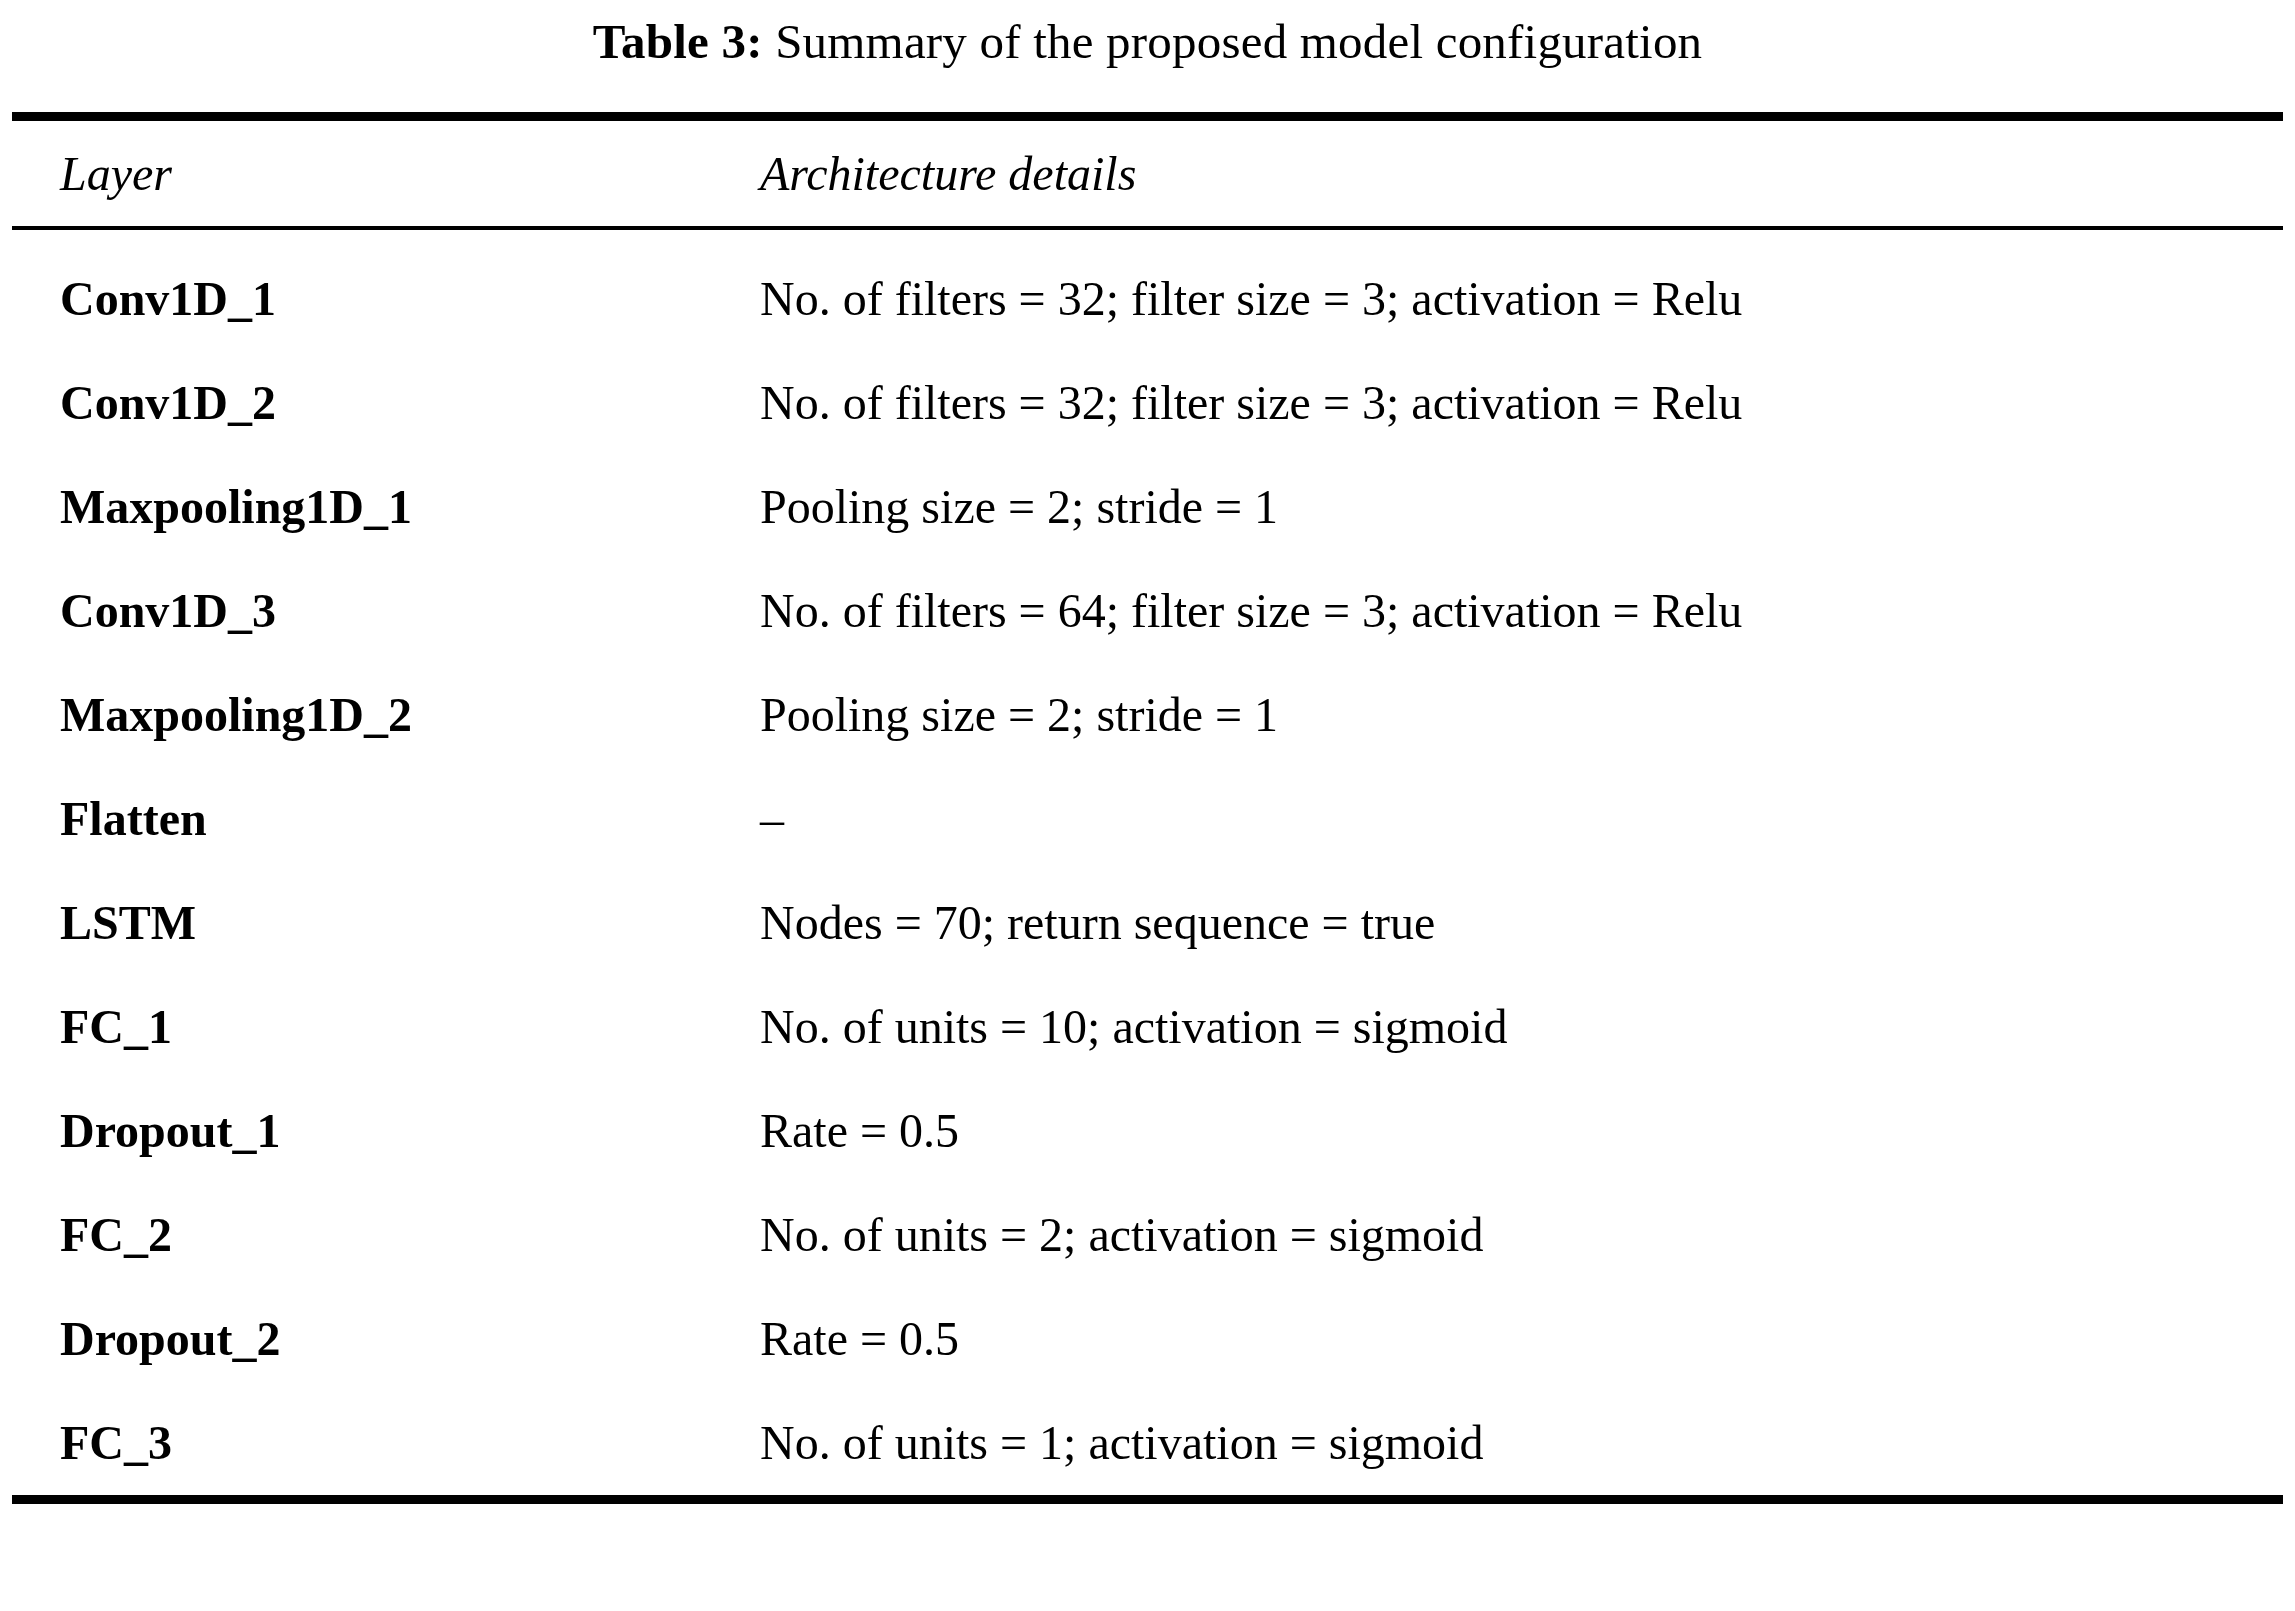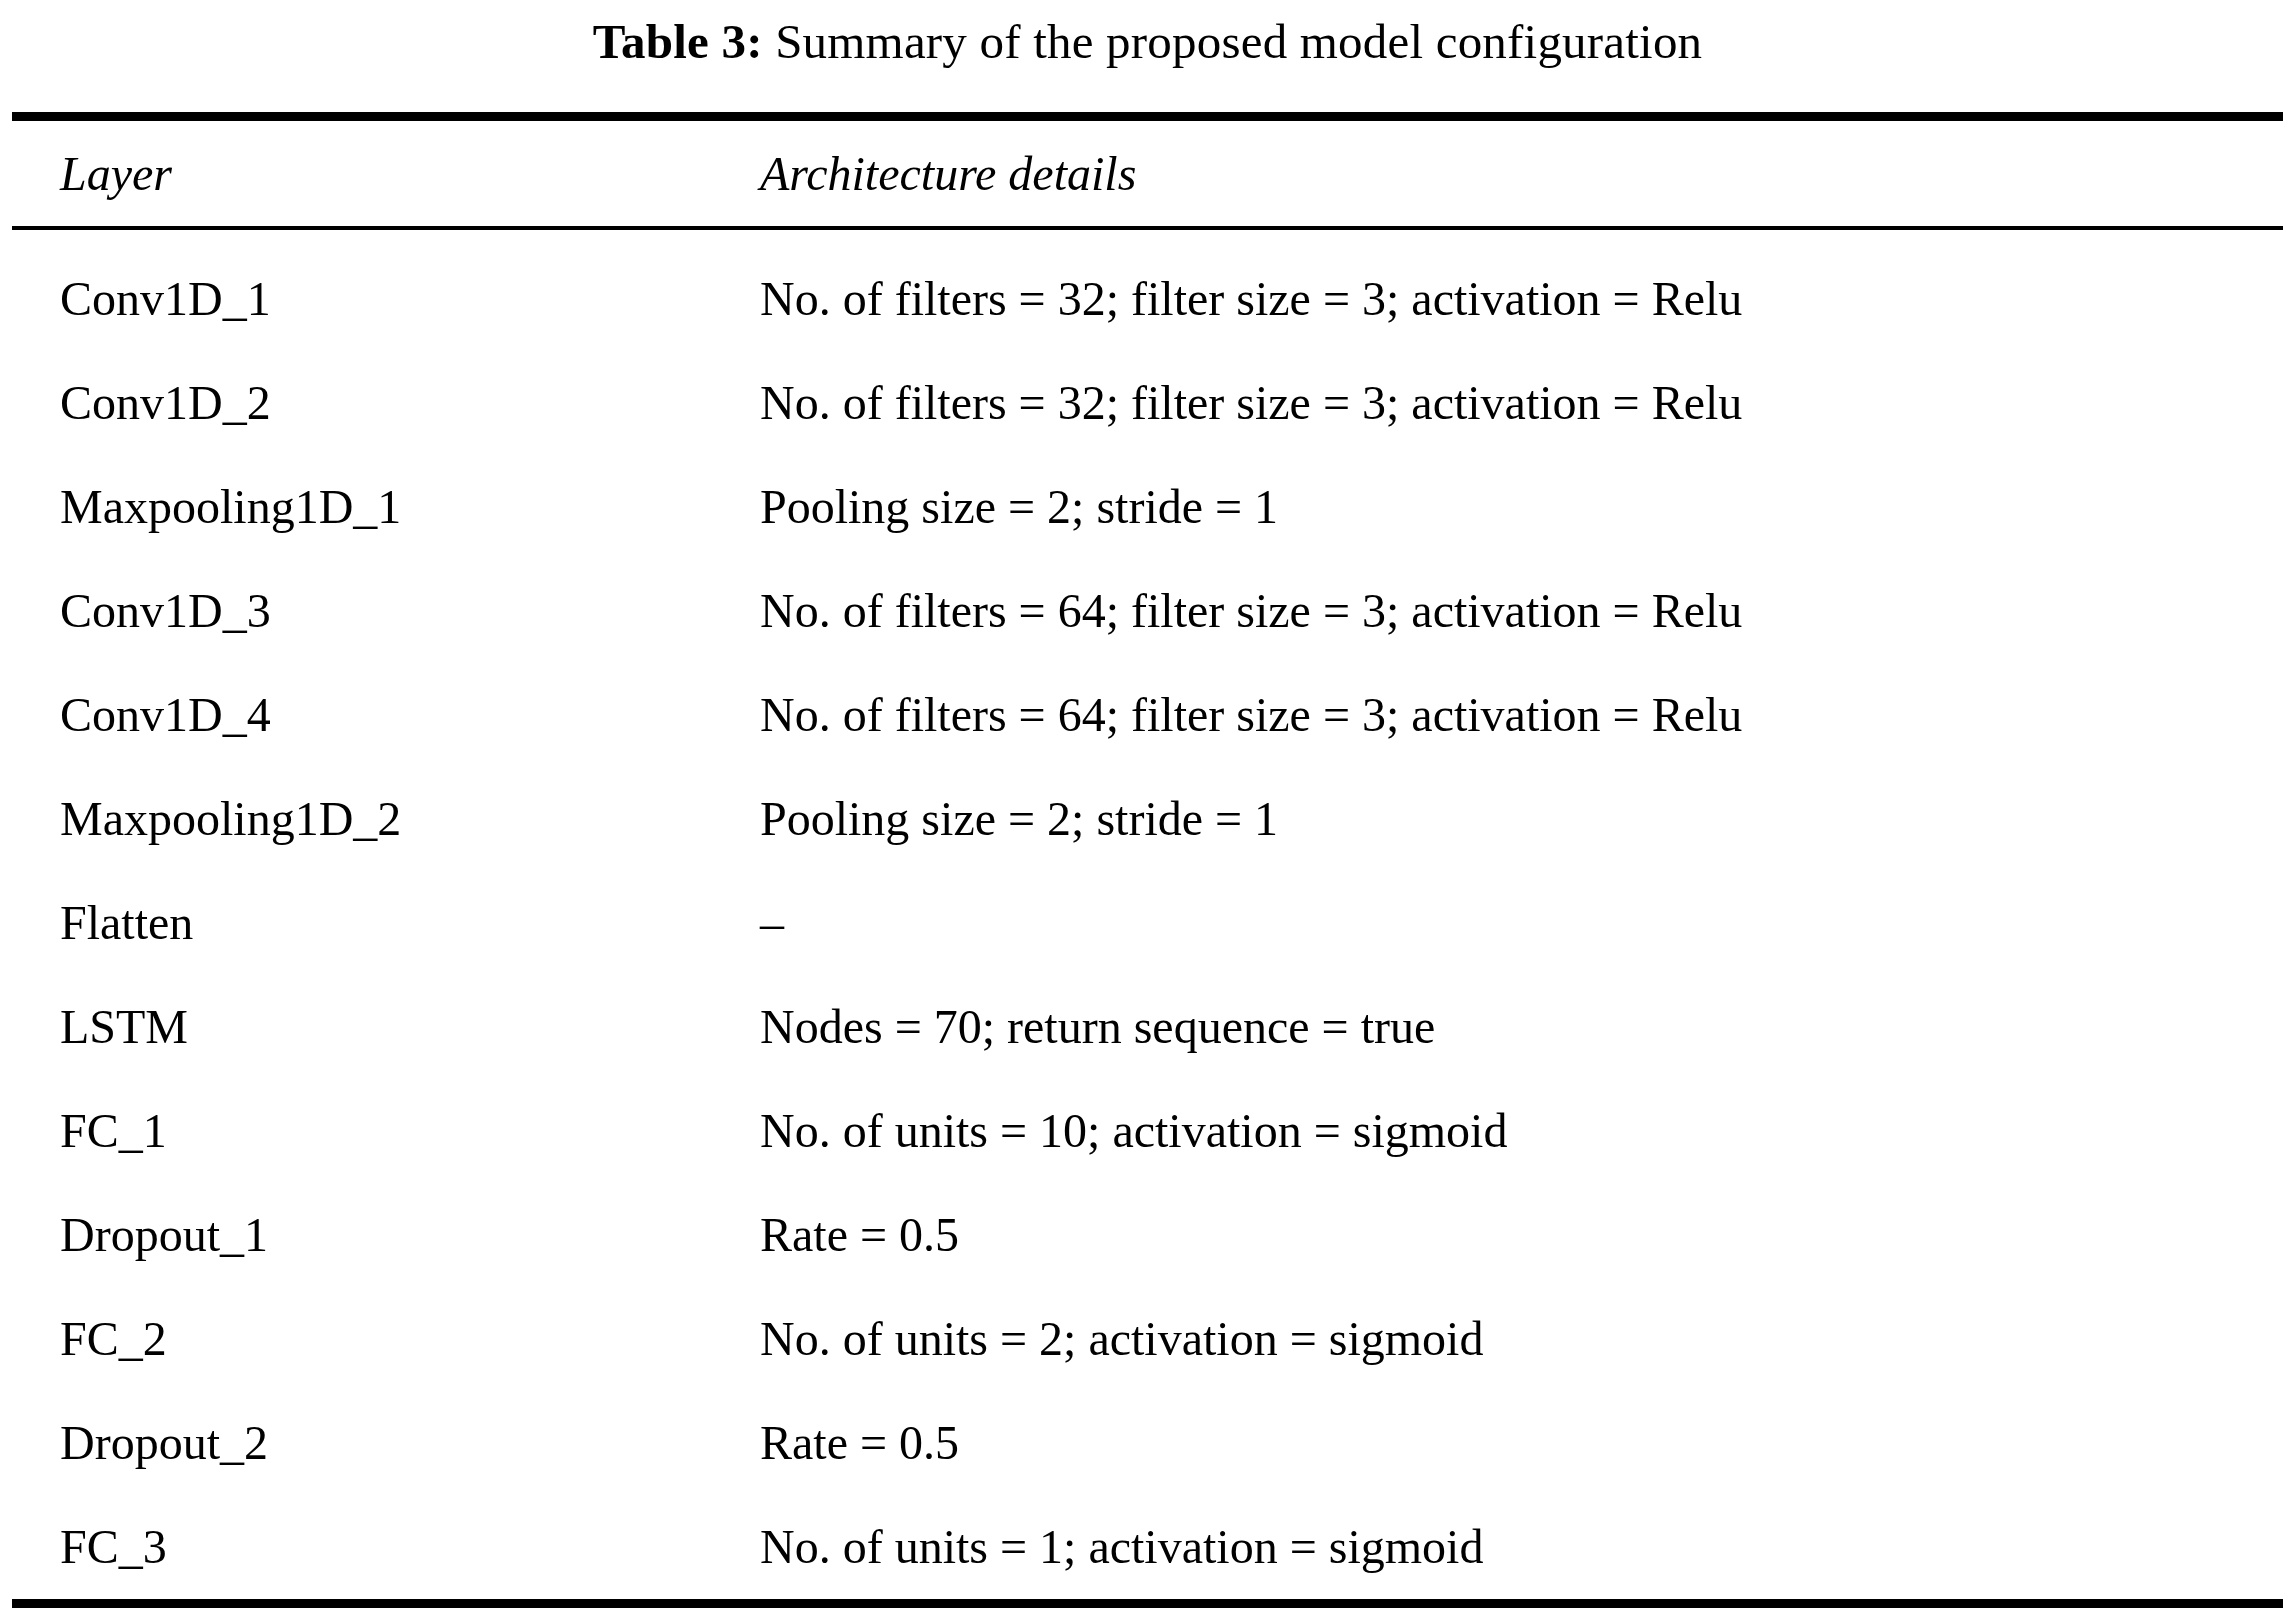--- a/index.html
+++ b/index.html
@@ -78,21 +78,21 @@
   }
   .head-row th.col-layer-head  { padding-left: 48px; }
   .head-row th.col-detail-head { padding-left: 0; }
 
   tbody tr.body-row td {
     height: 104px;
     line-height: 104px;
   }
   tbody tr.body-row td.cell-layer {
     padding-left: 48px;
-    font-weight: normal;
+    font-weight: bold;
   }
   tbody tr.body-row td.cell-detail {
     font-weight: normal;
   }
   tbody tr.body-row:first-child td { padding-top: 17px; }
 
   .dash { letter-spacing: 0; }
 </style>
 </head>
 <body>
@@ -137,24 +137,20 @@
       </tr>
       <tr class="body-row">
         <td class="cell-layer">Maxpooling1D_1</td>
         <td class="cell-detail">Pooling size = 2; stride = 1</td>
       </tr>
       <tr class="body-row">
         <td class="cell-layer">Conv1D_3</td>
         <td class="cell-detail">No. of filters = 64; filter size = 3; activation = Relu</td>
       </tr>
       <tr class="body-row">
-        <td class="cell-layer">Conv1D_4</td>
-        <td class="cell-detail">No. of filters = 64; filter size = 3; activation = Relu</td>
-      </tr>
-      <tr class="body-row">
         <td class="cell-layer">Maxpooling1D_2</td>
         <td class="cell-detail">Pooling size = 2; stride = 1</td>
       </tr>
       <tr class="body-row">
         <td class="cell-layer">Flatten</td>
         <td class="cell-detail dash">–</td>
       </tr>
       <tr class="body-row">
         <td class="cell-layer">LSTM</td>
         <td class="cell-detail">Nodes = 70; return sequence = true</td>

